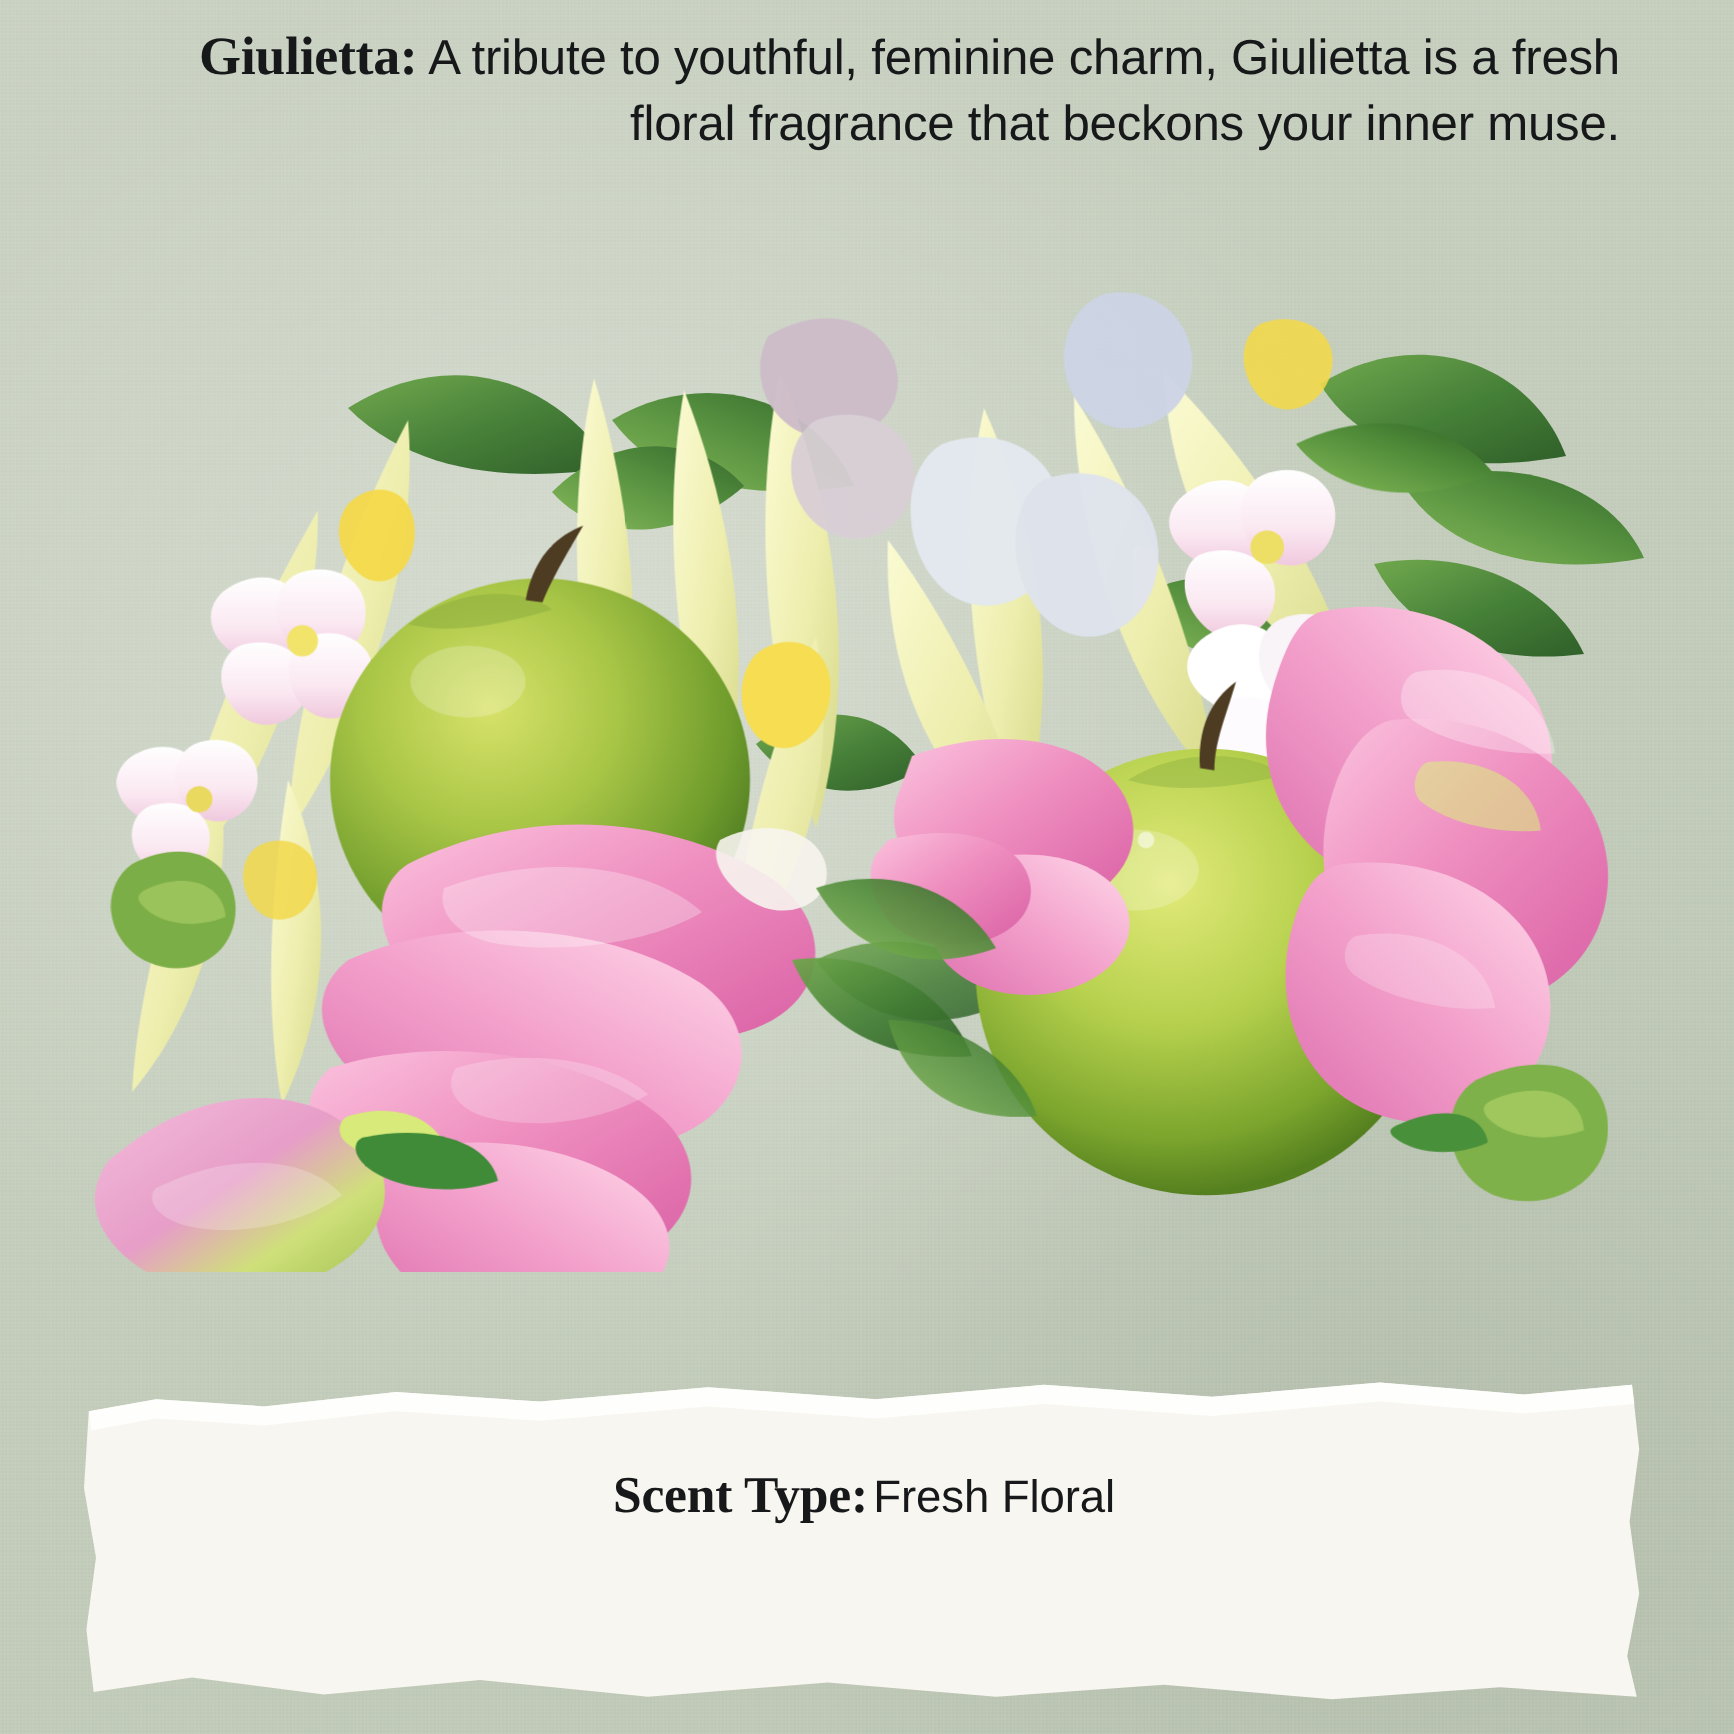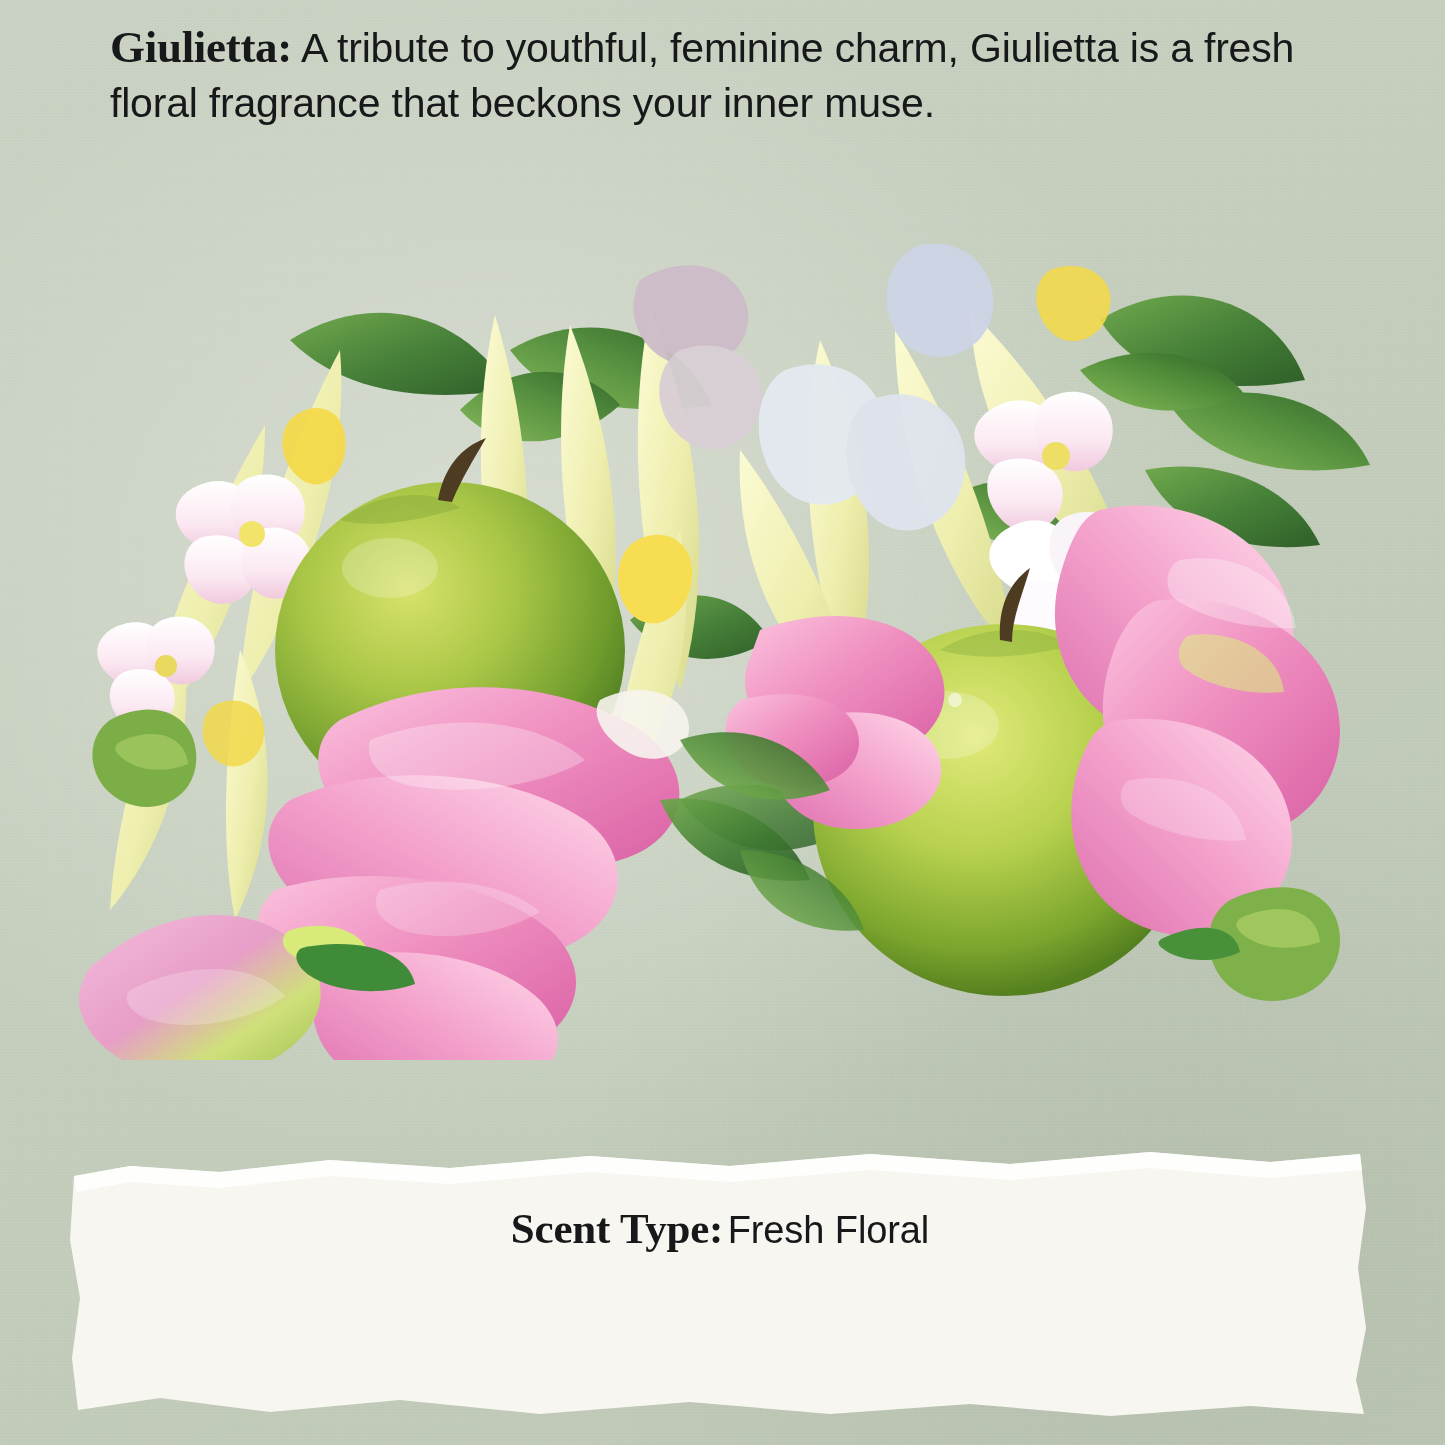--- a/index.html
+++ b/index.html
@@ -32,21 +32,21 @@
     pointer-events: none;
     mix-blend-mode: overlay;
   }
 
   
   .headline {
     position: absolute;
     top: 18px;
     left: 110px;
     width: 1240px;
-    text-align: left;
+    text-align: right;
     font-family: "Liberation Sans", sans-serif;
     font-size: 41px;
     line-height: 1.30;
     color: #17181a;
     letter-spacing: -0.2px;
   }
   .headline .brand {
     font-family: "Liberation Serif", serif;
     font-weight: bold;
     font-size: 45px;
@@ -83,21 +83,21 @@
     width: 100%;
     height: 100%;
   }
   .label-row {
     position: absolute;
     width: 100%;
     text-align: center;
     color: #17181a;
     white-space: nowrap;
   }
-  .label-row.one { top: 56px; text-align: center; }
+  .label-row.one { top: 74px; text-align: center; }
   .label-row.two { top: 160px; }
   .label-key {
     font-family: "Liberation Serif", serif;
     font-weight: bold;
     font-size: 43px;
     letter-spacing: -0.2px;
   }
   .label-val {
     font-family: "Liberation Sans", sans-serif;
     font-size: 38px;

